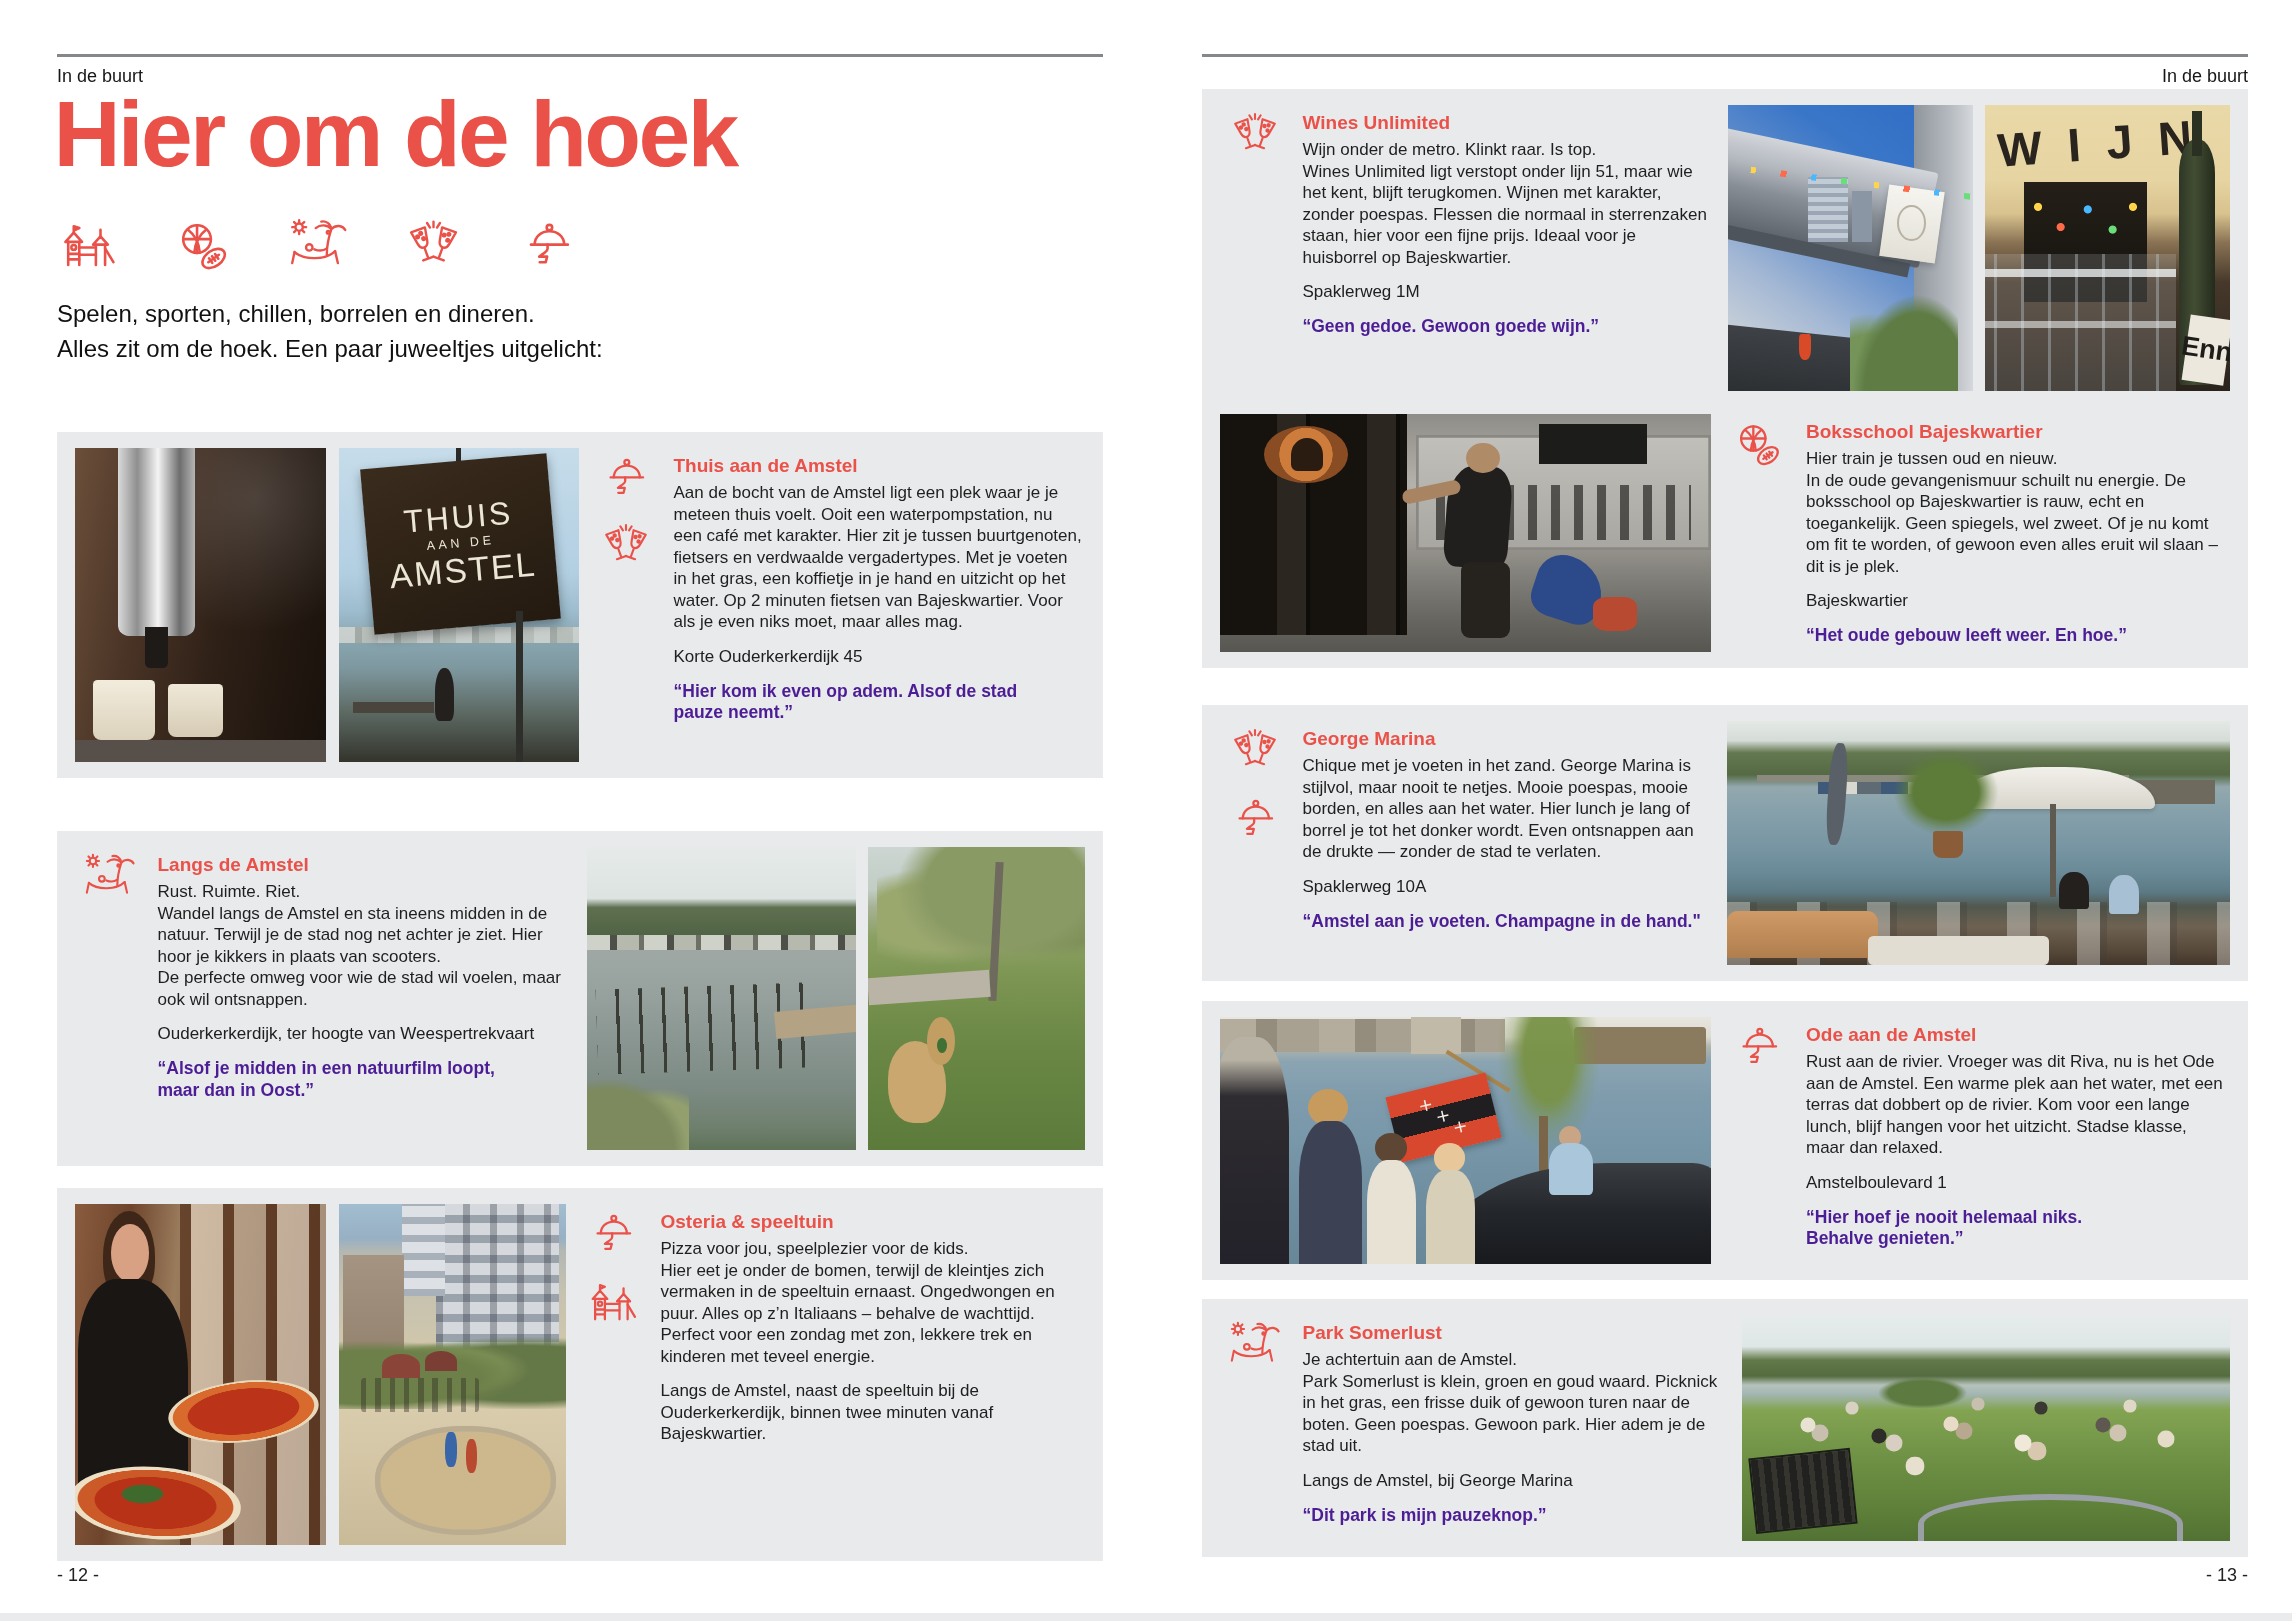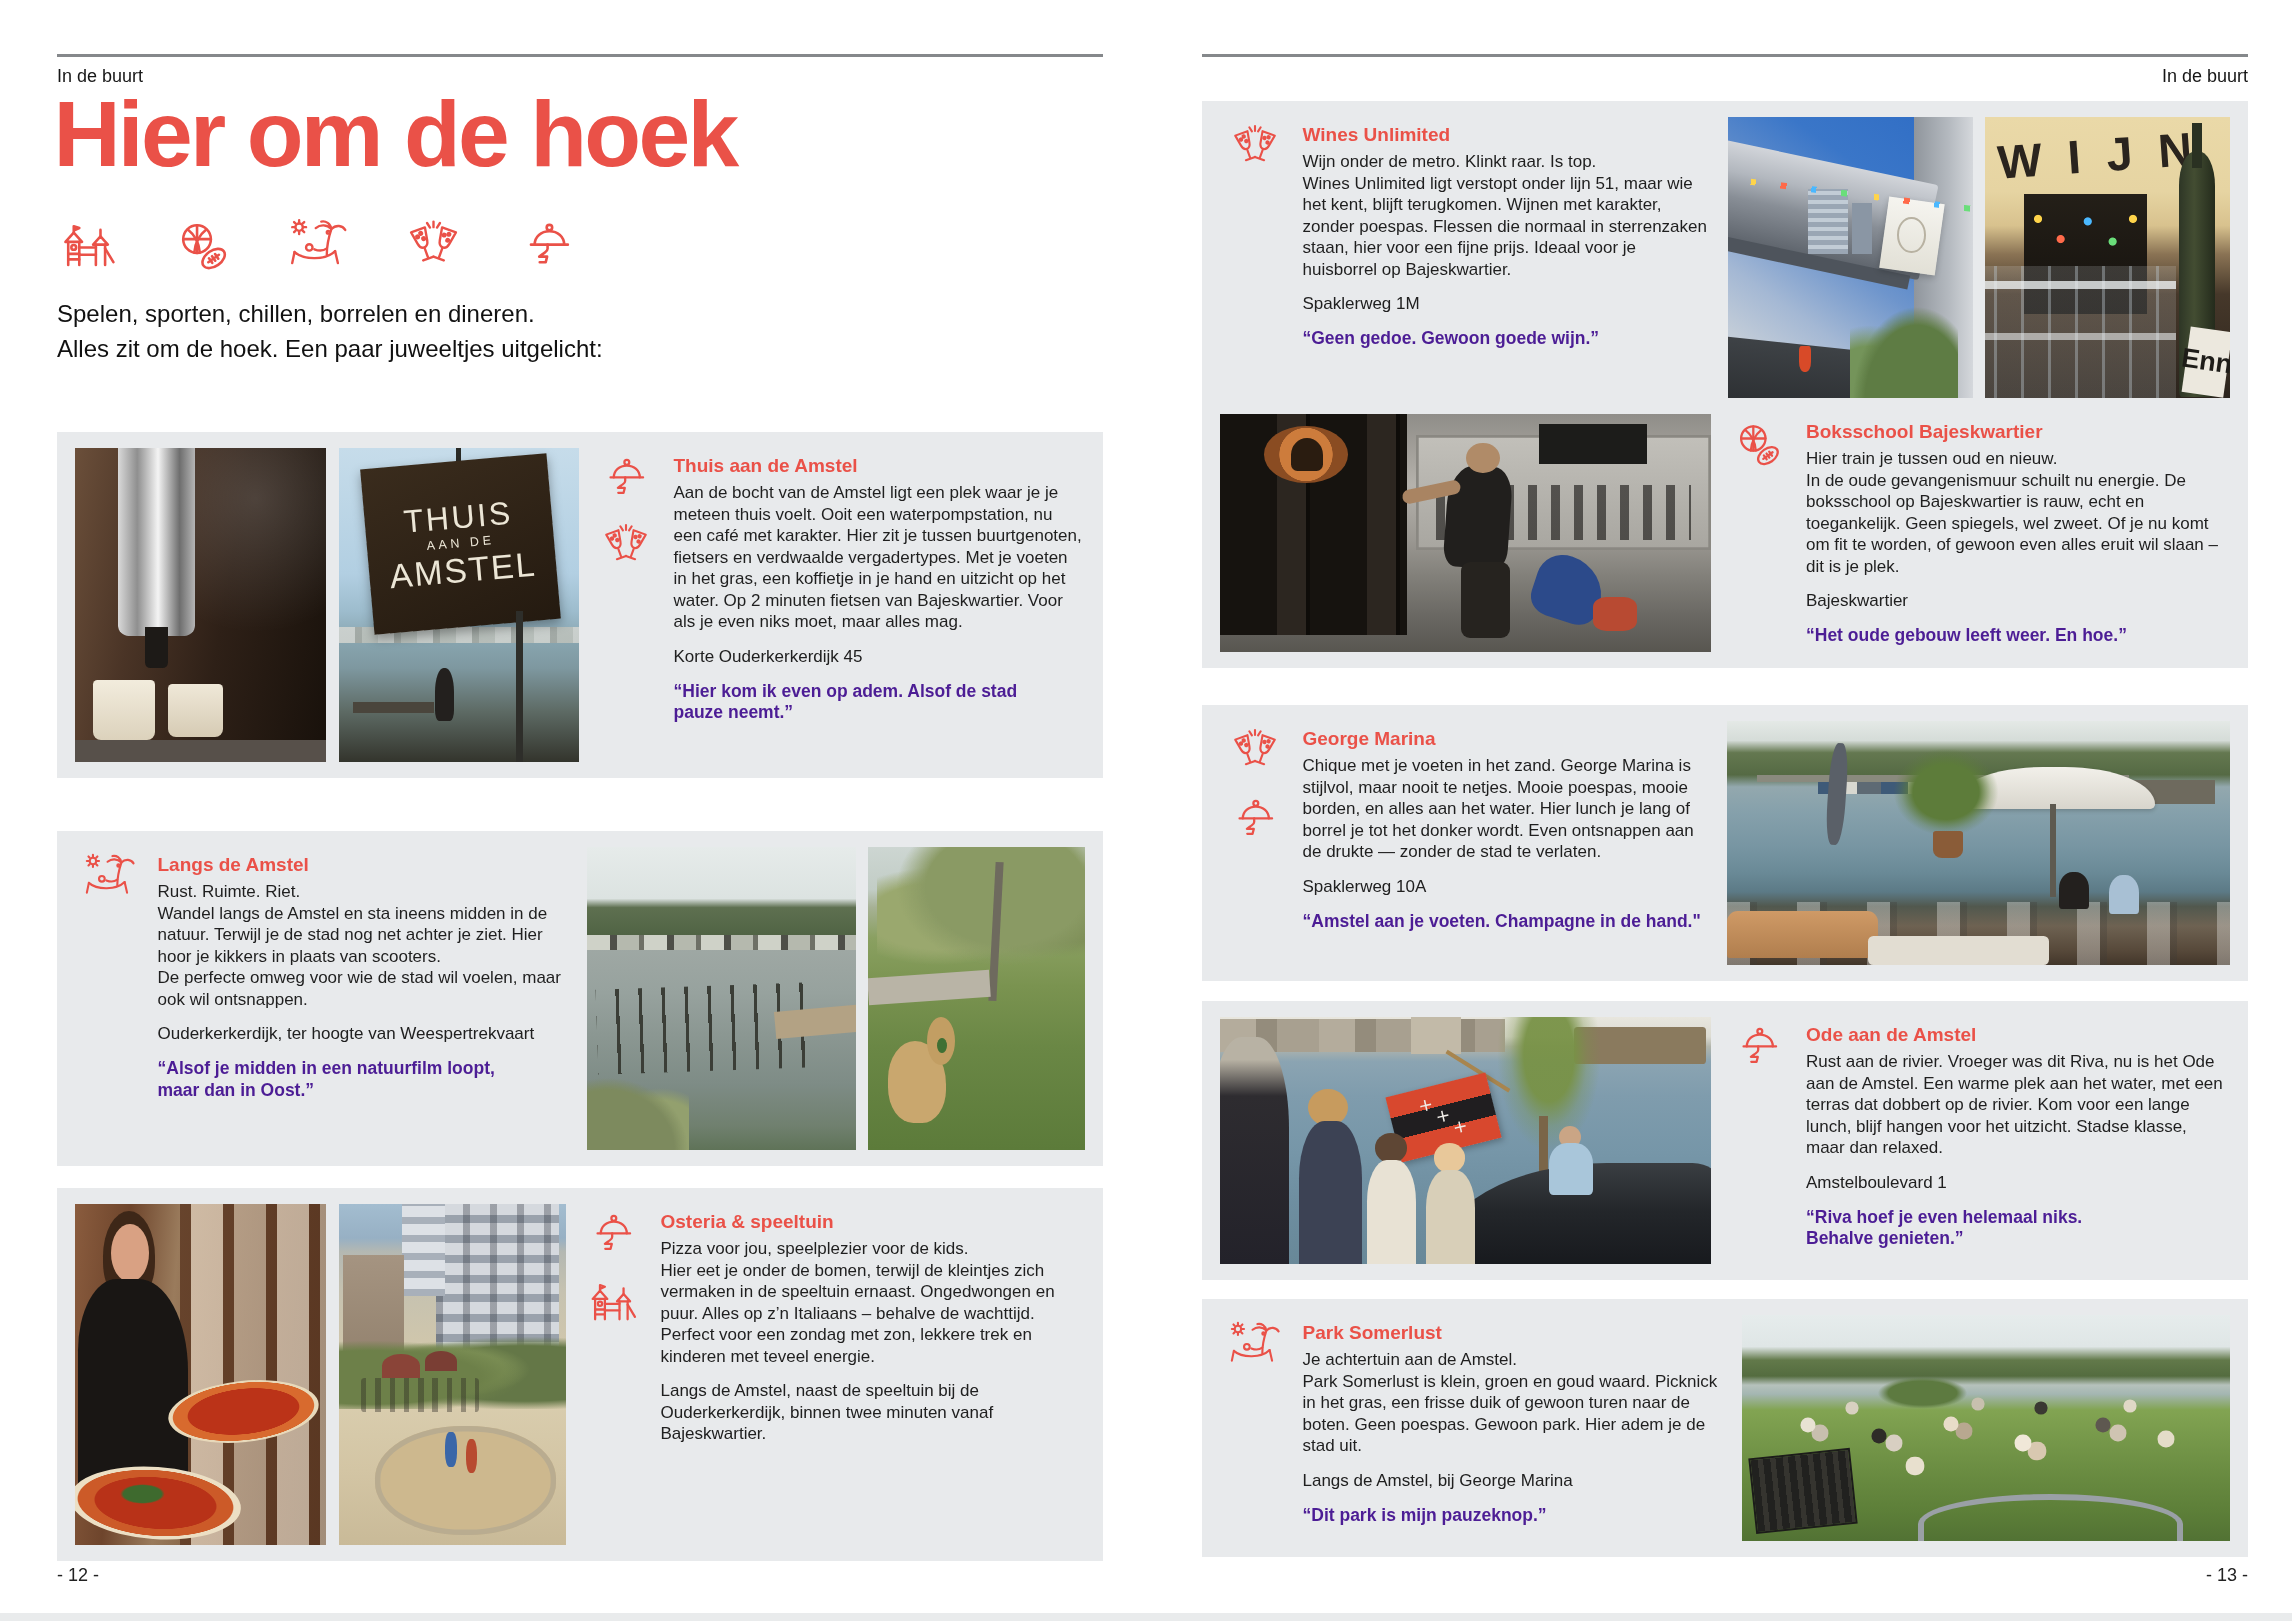--- a/index.html
+++ b/index.html
@@ -25,21 +25,21 @@
   .pageno{position:absolute;top:1565px;font-size:18px;color:#222;}
   .pl .pageno{left:0;} .pr .pageno{right:0;text-align:right;}
   .bottom-strip{position:absolute;left:0;top:1613px;width:2293px;height:9px;background:#e9ebec;}
 
   
   .card{position:absolute;left:0;right:0;background:var(--cardbg);display:flex;gap:12.5px;
     padding:16px 18px;box-sizing:border-box;align-items:stretch;}
   .c-l1{top:432px;height:346px}
   .c-l2{top:831px;height:335px}
   .c-l3{top:1188px;height:373px}
-  .c-r1{top:101px;height:318px}
+  .c-r1{top:89px;height:318px}
   .c-r2{top:398px;height:270px}
   .c-r3{top:705px;height:276px}
   .c-r4{top:1001px;height:279px}
   .c-r5{top:1299px;height:258px}
 
   .icon-col{width:70px;flex:none;display:flex;flex-direction:column;align-items:center;
     gap:16px;padding-top:5.4px;}
   .ic{width:52px;height:52px;color:var(--accent);flex:none;}
 
   .txt{flex:1;min-width:0;padding-top:7.2px;}
@@ -625,21 +625,21 @@
       </div>
       <div class="icon-col">
         <svg class="ic" viewBox="0 0 64 64">
             <use href="#i-cloche"></use>
           </svg>
       </div>
       <div class="txt">
         <h3 class="card-title">Ode aan de Amstel</h3>
         <p class="body">Rust aan de rivier. Vroeger was dit Riva, nu is het Ode aan de Amstel. Een warme plek aan het water, met een terras dat dobbert op de rivier. Kom voor een lange lunch, blijf hangen voor het uitzicht. Stadse klasse, maar dan relaxed.</p>
         <p class="addr">Amstelboulevard 1</p>
-        <p class="quote">“Riva hoef je even helemaal niks.
+        <p class="quote">“Hier hoef je nooit helemaal niks.
 Behalve genieten.”</p>
       </div>
     </section>
 
     <section class="card c-r5">
       <div class="icon-col">
         <svg class="ic" viewBox="0 0 64 64">
             <use href="#i-beach"></use>
           </svg>
       </div>

